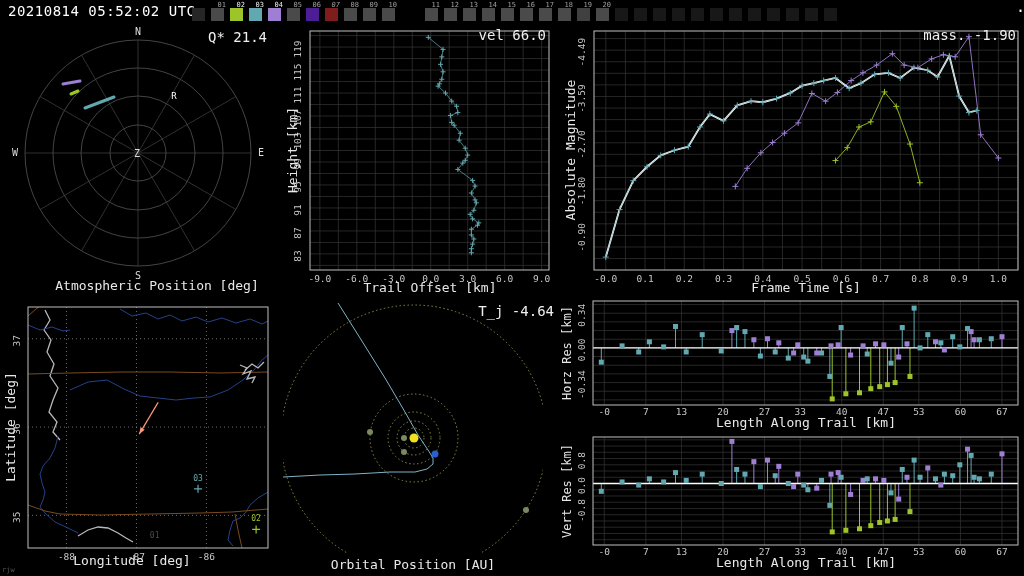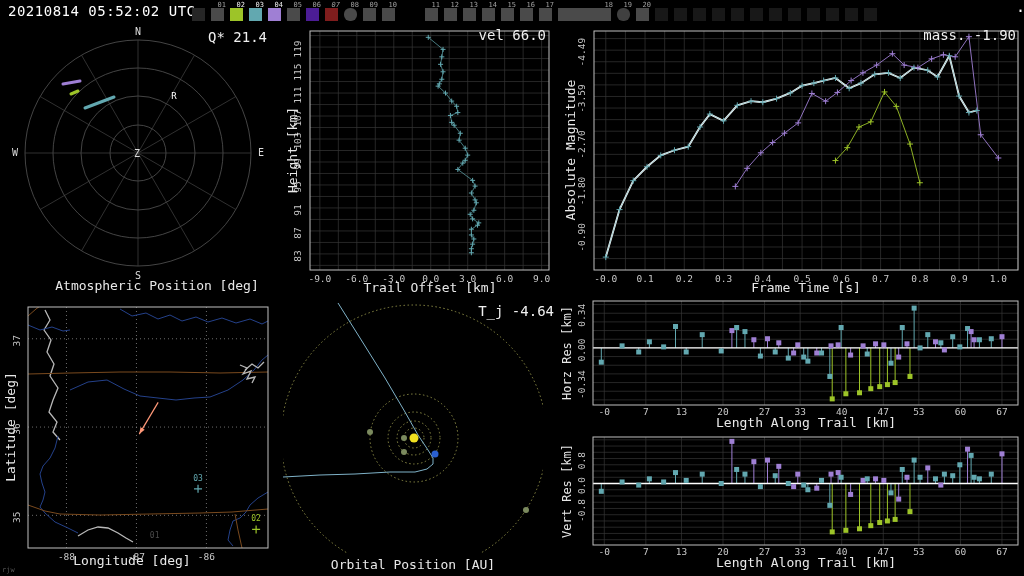--- a/index.html
+++ b/index.html
@@ -671,21 +671,21 @@
         </div>
         <div class="sq" style="background: rgb(74, 74, 74);">
           <span style="color: rgb(160, 160, 160);">05</span>
         </div>
         <div class="sq" style="background: #4c1d95;">
           <span style="color: rgb(160, 160, 160);">06</span>
         </div>
         <div class="sq" style="background: #7f1d1d; font-style: italic;">
           <span style="color: rgb(160, 160, 160);">07</span>
         </div>
-        <div class="sq" style="background: rgb(74, 74, 74); border-radius: 6px;">
+        <div class="sq" style="background: rgb(74, 74, 74);">
           <span style="color: rgb(160, 160, 160);">08</span>
         </div>
         <div class="sq" style="background: rgb(74, 74, 74);">
           <span style="color: rgb(160, 160, 160);">09</span>
         </div>
         <div class="sq" style="background: rgb(74, 74, 74);">
           <span style="color: rgb(160, 160, 160);">10</span>
         </div>
         <div class="sq" style="background: rgb(74, 74, 74); margin-left: 24px;">
           <span style="color: rgb(160, 160, 160);">11</span>
@@ -701,24 +701,24 @@
         </div>
         <div class="sq" style="background: rgb(74, 74, 74);">
           <span style="color: rgb(160, 160, 160);">15</span>
         </div>
         <div class="sq" style="background: rgb(74, 74, 74);">
           <span style="color: rgb(160, 160, 160);">16</span>
         </div>
         <div class="sq" style="background: rgb(74, 74, 74);">
           <span style="color: rgb(160, 160, 160); margin-left: 28px;">17</span>
         </div>
-        <div class="sq" style="background: rgb(74, 74, 74); padding-left: 40px;">
+        <div class="sq" style="background: rgb(74, 74, 74);">
           <span style="color: rgb(160, 160, 160);">18</span>
         </div>
-        <div class="sq" style="background: #404040; border-radius: 6px;">
+        <div class="sq" style="background: #404040;">
           <span style="color: rgb(160, 160, 160);">19</span>
         </div>
         <div class="sq" style="background: rgb(74, 74, 74);">
           <span style="color: rgb(160, 160, 160);">20</span>
         </div>
         <div class="sq" style="background: rgb(24, 24, 24);"></div>
         <div class="sq" style="background: rgb(24, 24, 24);"></div>
         <div class="sq" style="background: rgb(24, 24, 24);"></div>
         <div class="sq" style="background: rgb(24, 24, 24);"></div>
         <div class="sq" style="background: rgb(24, 24, 24);"></div>

